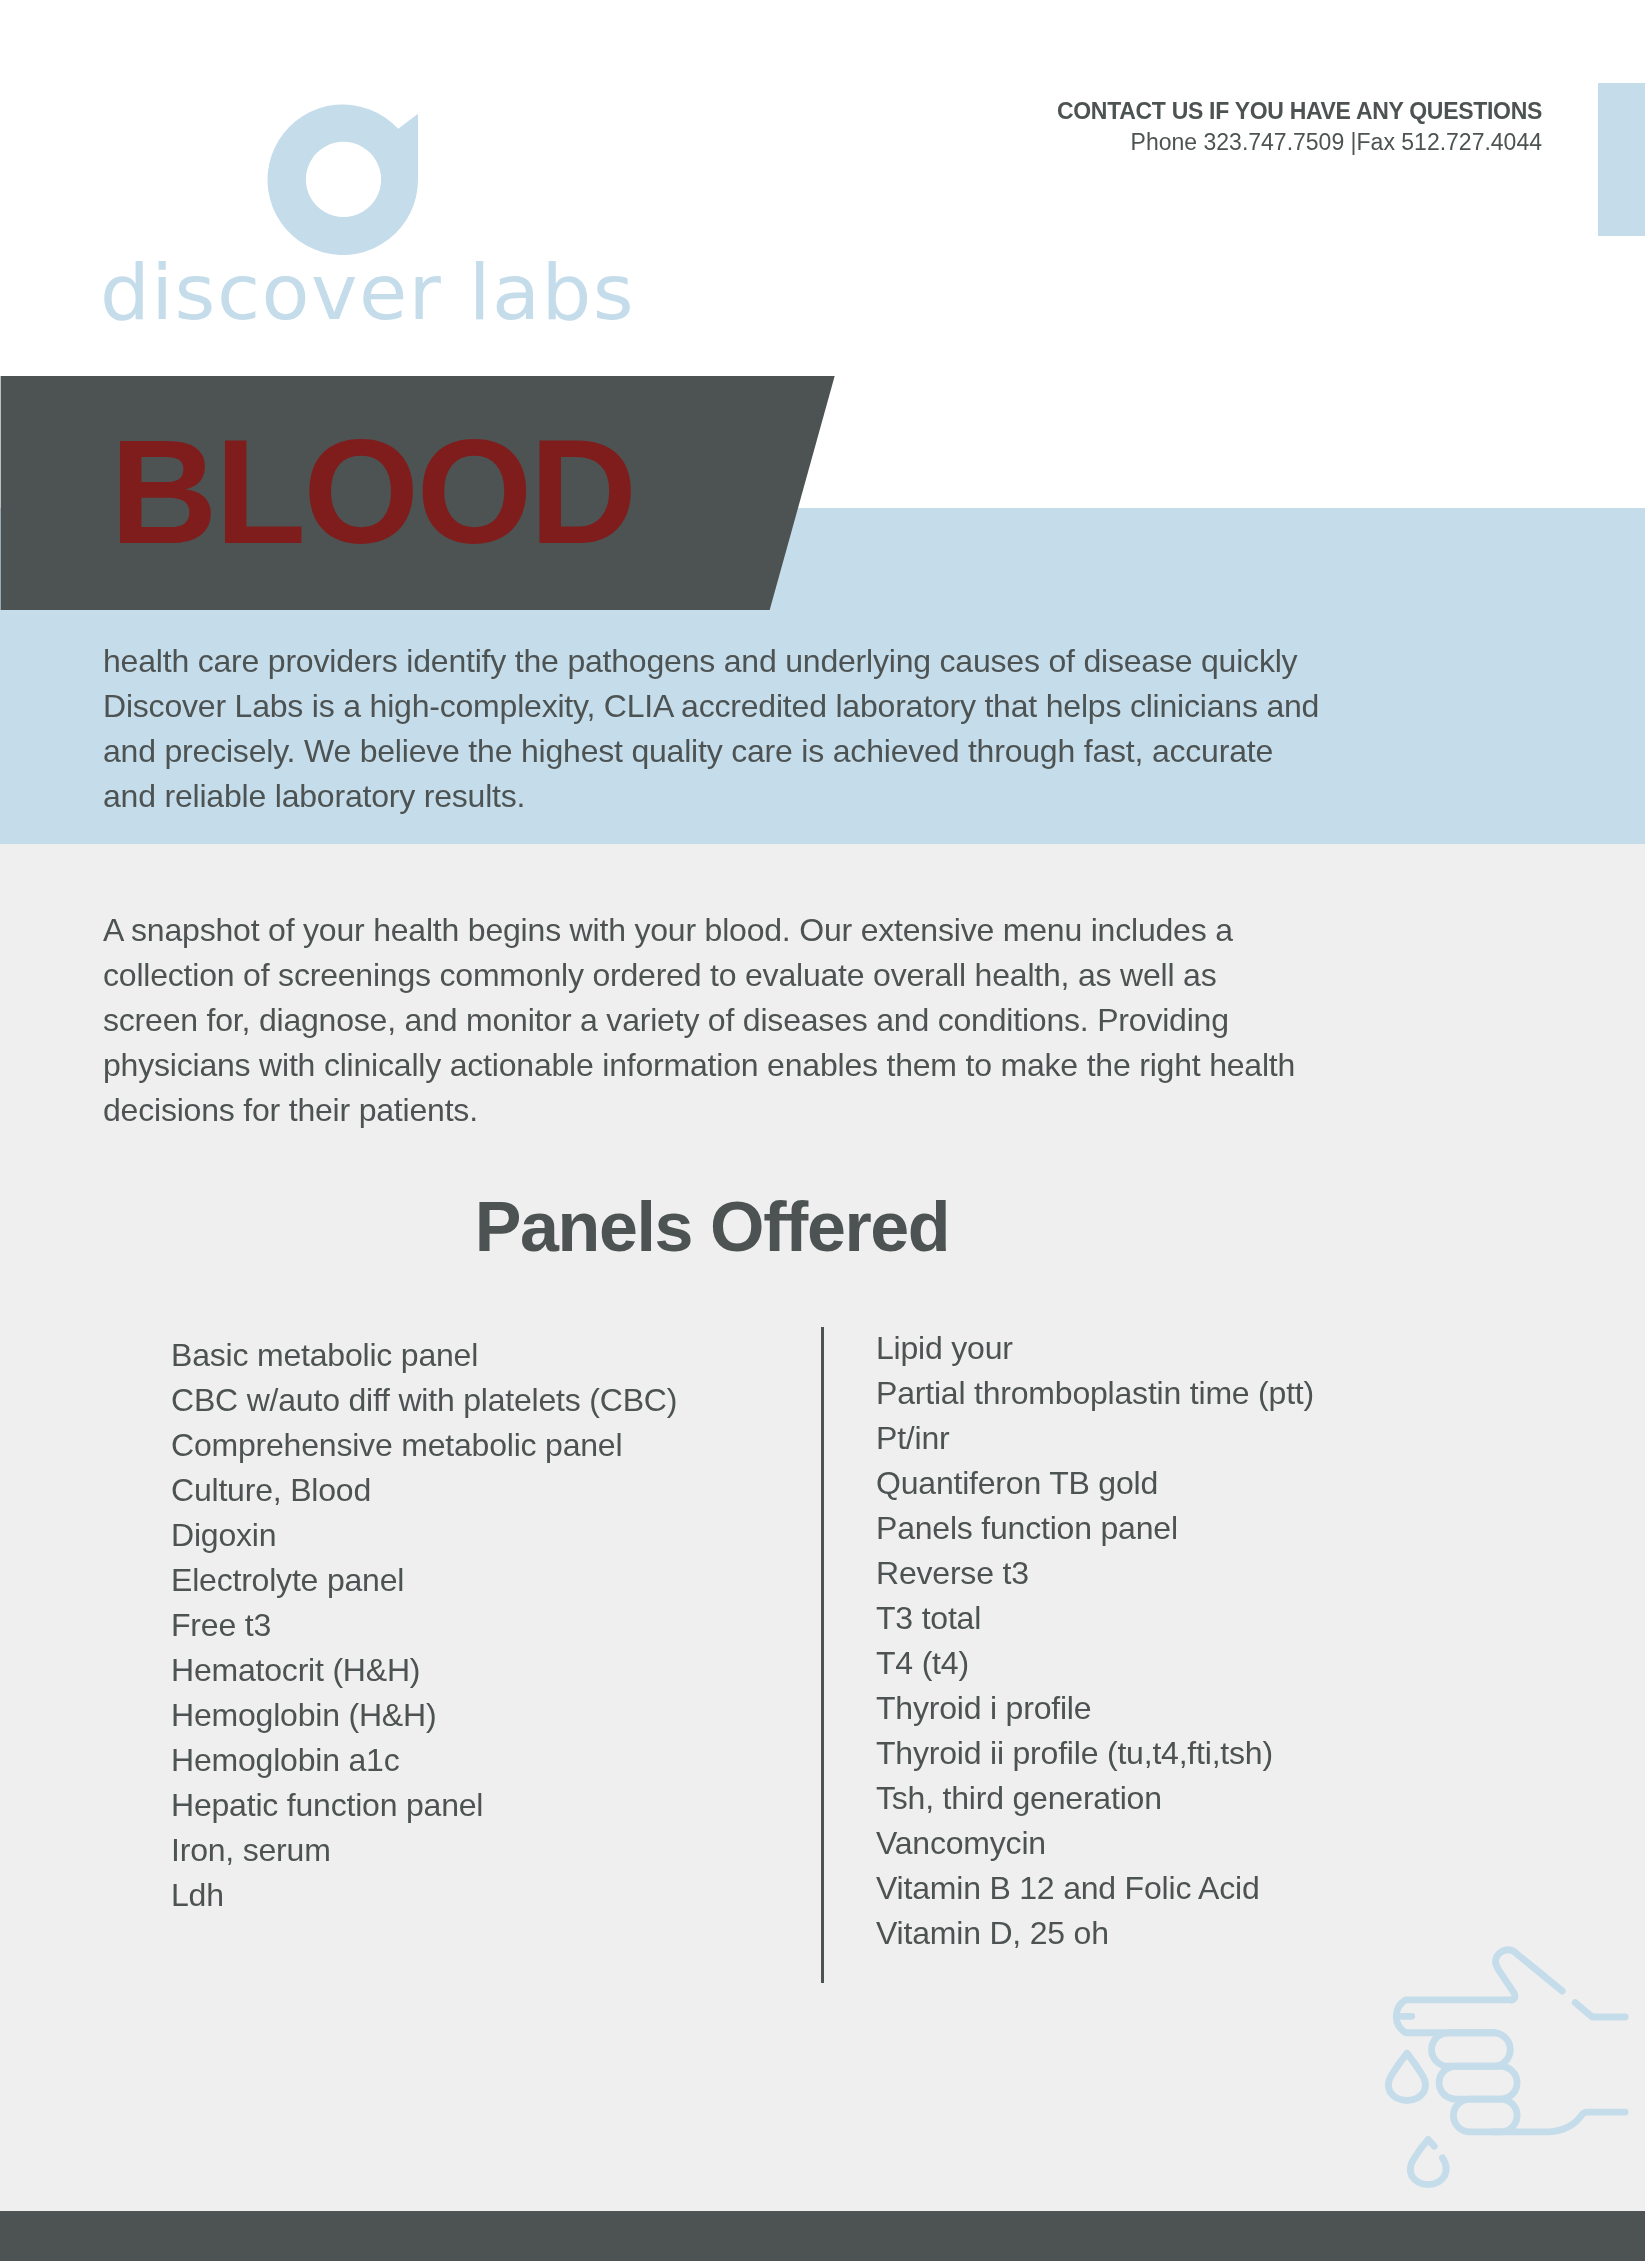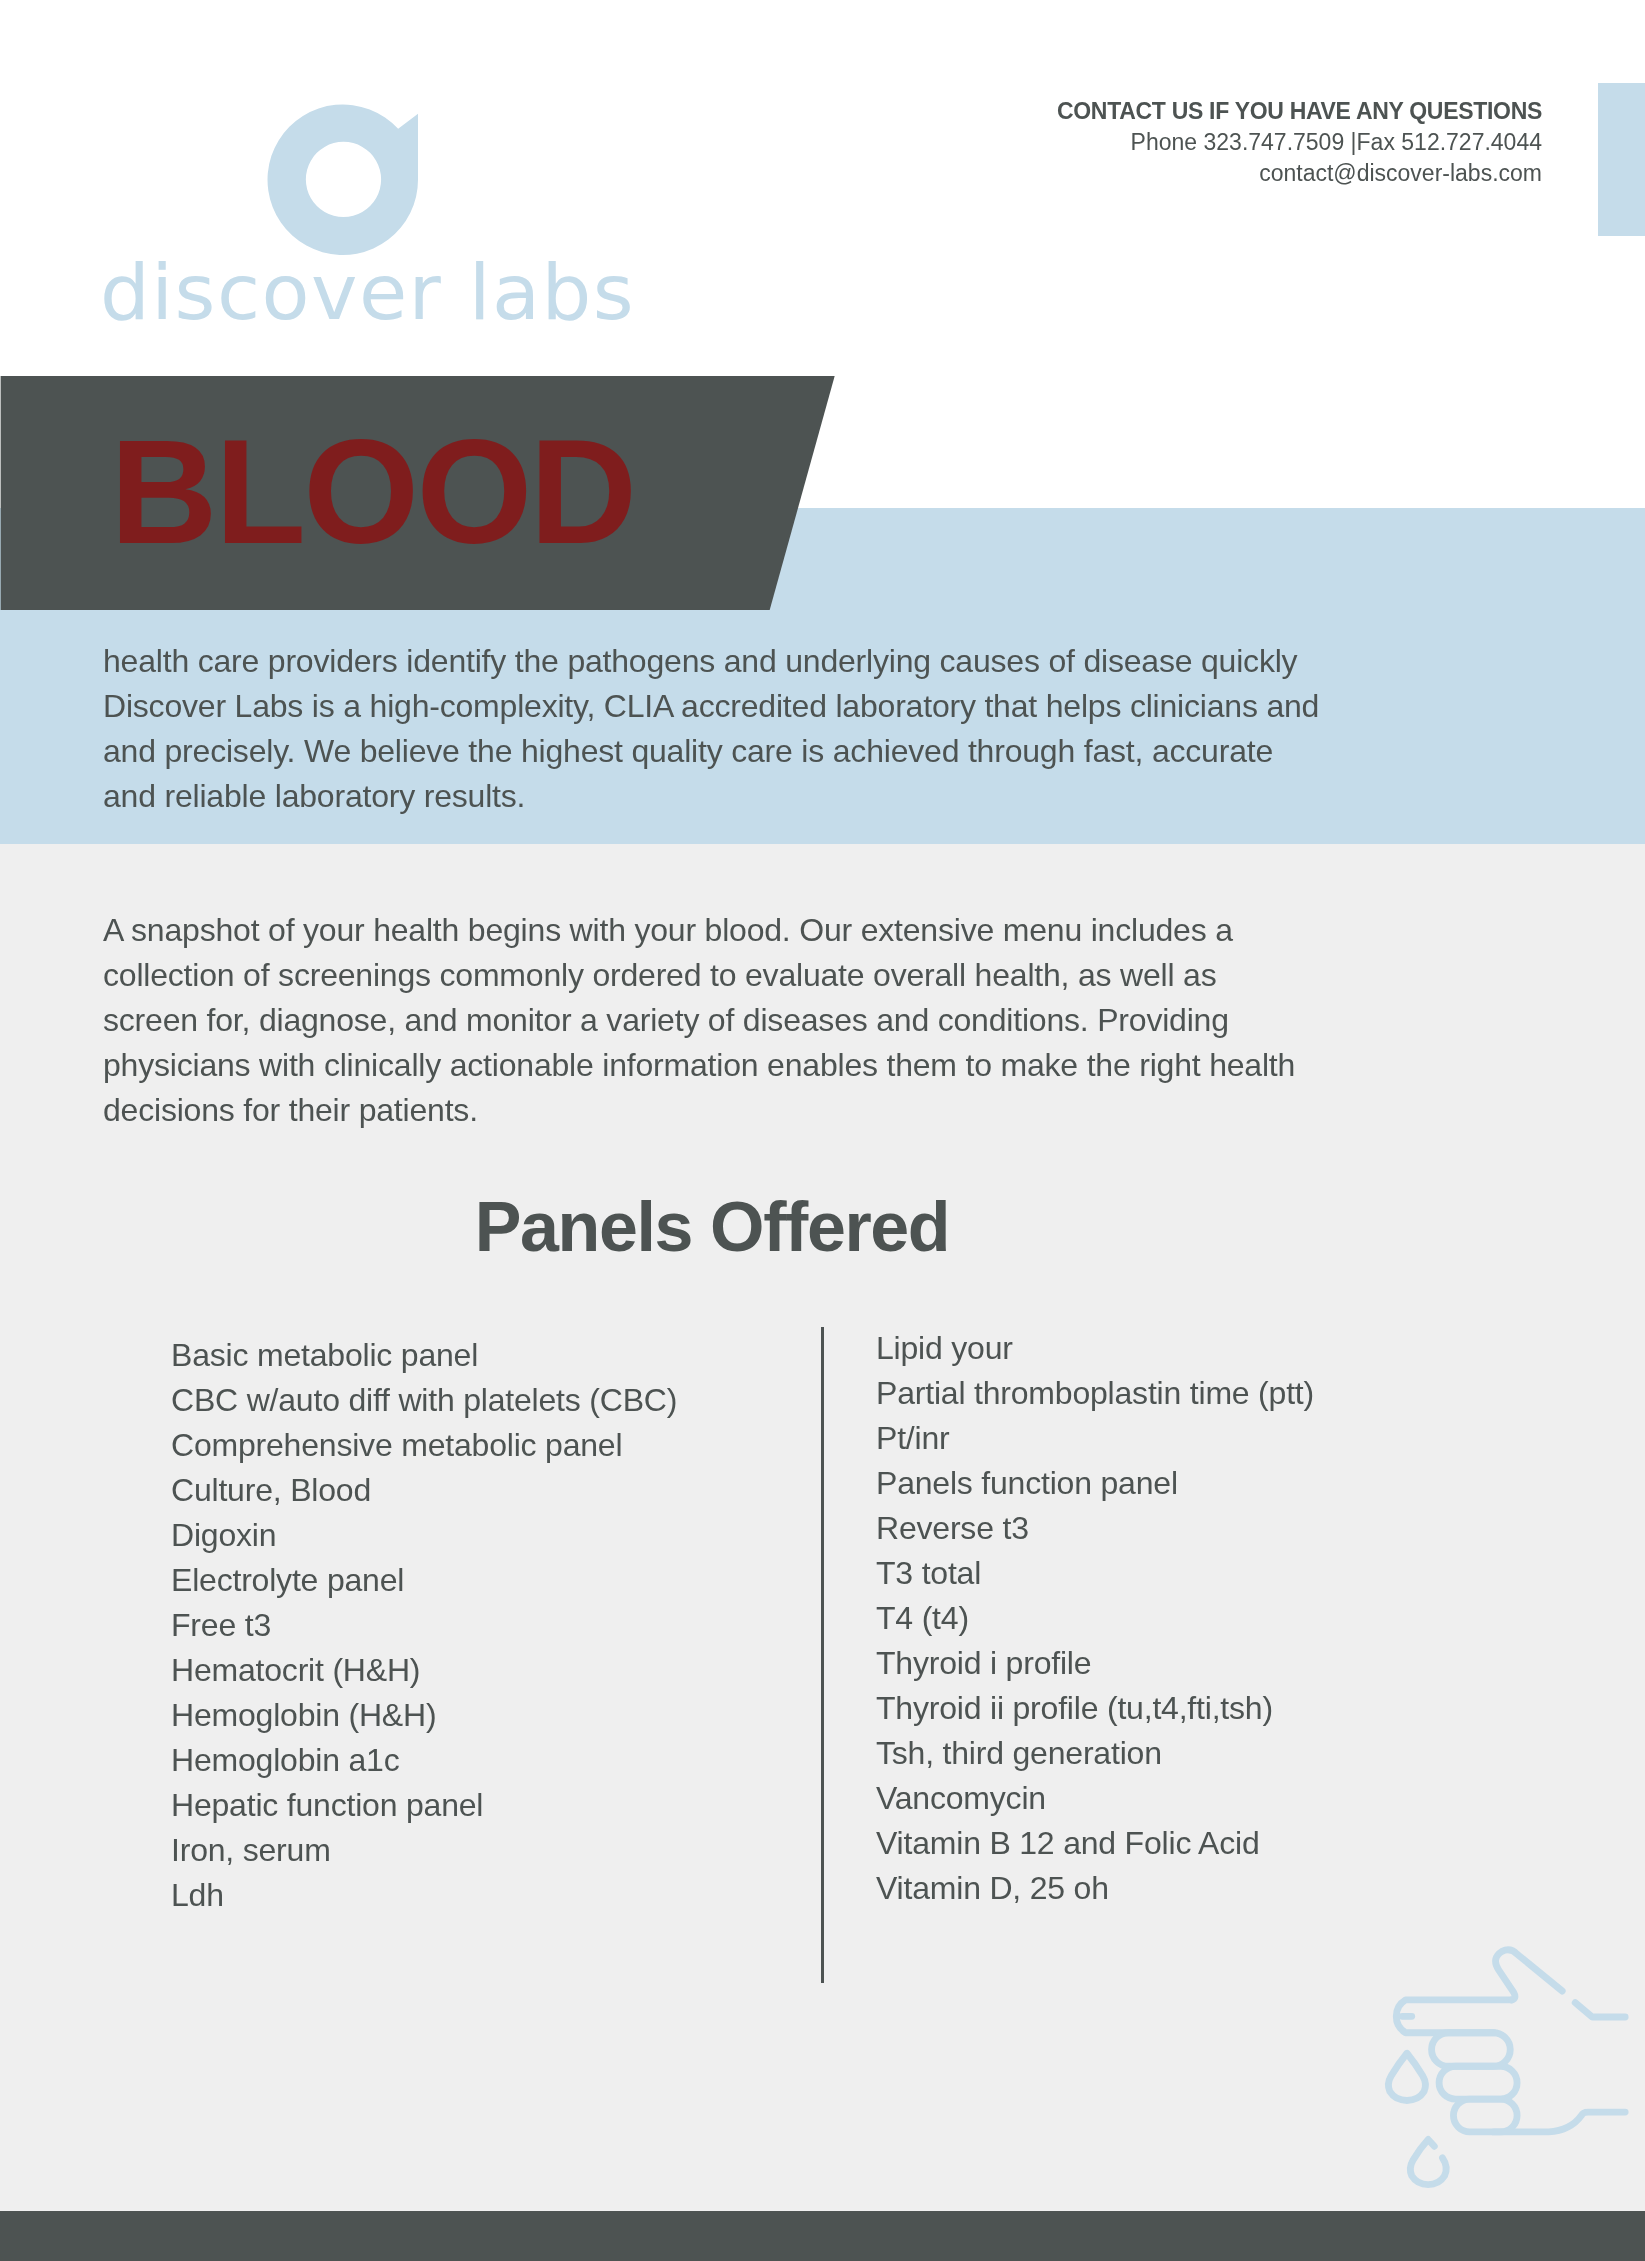--- a/index.html
+++ b/index.html
@@ -55,21 +55,20 @@
 <svg id="logo-mark" class="abs" viewBox="0 0 250 250" xmlns="http://www.w3.org/2000/svg">
   <path fill="#c5dcea" fill-rule="evenodd" d="M231 26 L231 122 A110 110 0 1 1 202 48 Z
            M122 67 A55 55 0 1 0 122.1 67 Z"></path>
 </svg>
 
 <div id="logo-word" class="abs">discover labs</div>
 
 <div id="contact" class="abs">
   <div class="l h">CONTACT US IF YOU HAVE ANY QUESTIONS</div>
   <div class="l">Phone 323.747.7509 |Fax 512.727.4044</div>
-  <div class="l">contact@discover-labs.com</div>
 </div>
 
 <div id="side-tab" class="abs"></div>
 
 <div id="blue-band" class="abs"></div>
 
 <div id="title-banner" class="abs">
   <svg width="836" height="234" viewBox="0 0 1220 342" xmlns="http://www.w3.org/2000/svg">
     <polygon points="0,0 1219,0 1124,342 0,342" fill="#4d5352"></polygon>
   </svg>
@@ -108,20 +107,21 @@
   <div>Iron, serum</div>
   <div>Ldh</div>
 </div>
 
 <div id="divider" class="abs"></div>
 
 <div id="list-right" class="abs list">
   <div>Lipid your</div>
   <div>Partial thromboplastin time (ptt)</div>
   <div>Pt/inr</div>
+  <div>Quantiferon TB gold</div>
   <div>Panels function panel</div>
   <div>Reverse t3</div>
   <div>T3 total</div>
   <div>T4 (t4)</div>
   <div>Thyroid i profile</div>
   <div>Thyroid ii profile (tu,t4,fti,tsh)</div>
   <div>Tsh, third generation</div>
   <div>Vancomycin</div>
   <div>Vitamin B 12 and Folic Acid</div>
   <div>Vitamin D, 25 oh</div>

